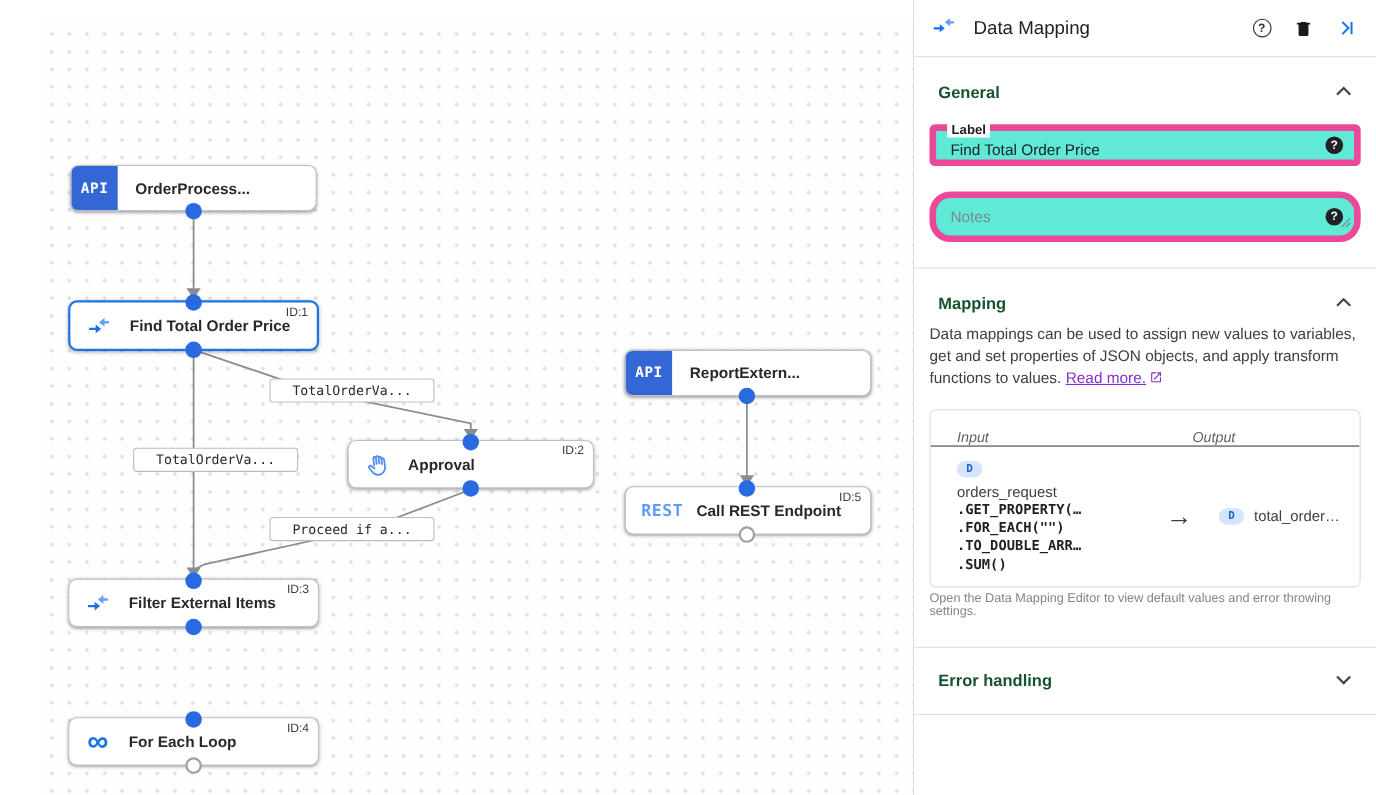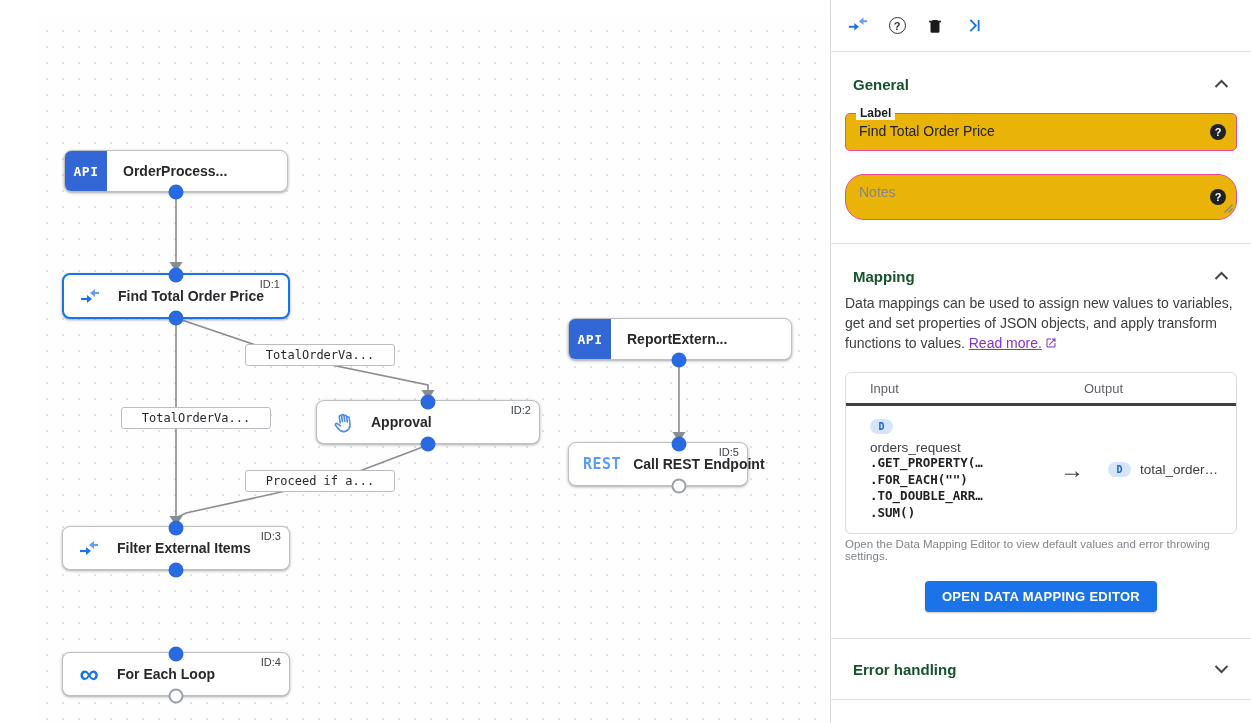--- a/index.html
+++ b/index.html
@@ -58,21 +58,21 @@
   .hicon { width:20px; height:20px; display:flex; align-items:center; justify-content:center; margin-left:18px; cursor:pointer; }
   .q-outline {
     width:17px; height:17px; border:1.8px solid #333; border-radius:50%;
     display:flex; align-items:center; justify-content:center;
     font-size:11px; font-weight:bold; color:#333;
   }
   .section-title-row { display:flex; align-items:center; justify-content:space-between; padding:0 22px; }
   .section-title { font-size:15px; font-weight:bold; color:#14532d; }
   .pad { padding:0 14px; }
   
-  .mfield { position:relative; margin:0; border:1px solid #ec4899; border-radius:5px; background:#eab308; }
+  .mfield { position:relative; margin:0; border:6px solid #ec4899; border-radius:5px; background:#5eead4; }
   .mfield .flabel {
     position:absolute; top:-8px; left:10px; background:#fff; padding:0 4px;
     font-size:12px; font-weight:bold; color:#202124; line-height:14px;
   }
   .mfield input, .mfield textarea {
     width:100%; border:none; outline:none; background:transparent;
     font-family:"Liberation Sans", sans-serif; font-size:14px; color:#202124;
     padding:9px 36px 9px 13px; resize:none;
   }
   .mfield textarea::placeholder { color:#80868b; }
@@ -80,21 +80,21 @@
     position:absolute; right:10px; top:50%; transform:translateY(-50%);
     width:16px; height:16px; border-radius:50%; background:#202124; color:#fff;
     display:flex; align-items:center; justify-content:center; font-size:11px; font-weight:bold;
   }
   .resize-handle { position:absolute; right:3px; bottom:2px; }
   .divider { border-top:1px solid #e0e0e0; }
   .mapping-desc { font-size:14px; line-height:20px; color:#3c4043; margin:8px 14px 0 14px; }
   .read-more { color:#8430ce; text-decoration:underline; cursor:pointer; }
   .ext-icon { display:inline-block; vertical-align:-1px; margin-left:3px; }
   .map-table { margin:18px 14px 0 14px; border:1px solid #dadce0; border-radius:6px; overflow:hidden; }
-  .map-thead { display:flex; border-bottom:3px solid #404040; height:33px; align-items:center; }
+  .map-thead { display:flex; border-bottom:1px solid #404040; height:33px; align-items:flex-end;font-style:italic; }
   .map-thead .h-in { width:238px; padding-left:24px; font-size:13px; color:#5f6368; }
   .map-thead .h-out { font-size:13px; color:#5f6368; }
   .map-row { display:flex; align-items:stretch; }
   .cell-in { width:190px; padding:10px 0 12px 24px; }
   .cell-arrow { width:72px; display:flex; align-items:center; justify-content:center; font-size:24px; color:#3c4043; }
   .cell-out { flex:1; display:flex; align-items:center; gap:9px; }
   .dbadge {
     display:inline-flex; align-items:center; justify-content:center;
     min-width:23px; height:15px; border-radius:8px; background:#d7e5fc;
     color:#1b66c9; font-size:10px; font-weight:bold; font-family:"DejaVu Sans Mono", monospace;
@@ -159,21 +159,21 @@
   <div class="node" style="left:280px; top:383px; width:224px; height:44px;">
     <span class="node-icon">
       <svg width="23" height="23" viewBox="0 0 24 24" fill="none" style="transform:rotate(-8deg);">
         <path d="M8.5,12 V5.5 a1.25,1.25 0 0 1 2.5,0 V11 M11,5 a1.25,1.25 0 0 1 2.5,0 V11 M13.5,6 a1.25,1.25 0 0 1 2.5,0 V12 M16,8 a1.25,1.25 0 0 1 2.5,0 V14.5 c0,4 -3,7 -7,7 c-3,0 -4.5,-1.5 -6,-4 l-2.2,-3.8 a1.3,1.3 0 0 1 2.2,-1.3 L8.5,15" stroke="#4e8cf0" stroke-width="1.7" stroke-linecap="round" stroke-linejoin="round"></path>
       </svg>
     </span>
     <span class="nlabel">Approval</span>
     <span class="idtag">ID:2</span>
   </div>
 
-  <div class="node" style="left:532px; top:425px; width:180px; height:44px;">
+  <div class="node" style="left:532px; top:425px; width:224px; height:44px;">
     <span class="rest-badge">REST</span>
     <span class="nlabel">Call REST Endpoint</span>
     <span class="idtag">ID:5</span>
   </div>
 
   <div class="node" style="left:26px; top:509px; width:228px; height:44px;">
     <span class="node-icon">
       <svg width="24" height="24" viewBox="0 0 24 24" fill="none">
         <path d="M3,15 H10" stroke="#1a73e8" stroke-width="2.2"></path>
         <path d="M9,11 L14,15 L9,19 Z" fill="#1a73e8" stroke="none"></path>
@@ -215,20 +215,21 @@
 
   <div class="panel-header">
     <span>
       <svg width="22" height="22" viewBox="0 0 24 24" fill="none">
         <path d="M2,15 H9" stroke="#1a73e8" stroke-width="2.2"></path>
         <path d="M8,11 L13,15 L8,19 Z" fill="#1a73e8" stroke="none"></path>
         <path d="M22,9 H17" stroke="#669df6" stroke-width="2.2"></path>
         <path d="M18,5 L13,9 L18,13 Z" fill="#669df6" stroke="none"></path>
       </svg>
     </span>
+    <span class="panel-title">Data Mapping</span>
     <span class="hicon">
         <span class="q-outline">?</span>
       </span>
     <span class="hicon">
       <svg width="18" height="18" viewBox="0 0 24 24">
           <path d="M6,7 h12 v12 a2,2 0 0 1 -2,2 H8 a2,2 0 0 1 -2,-2 Z M9,4 h6 l1,1 h4 v2 H4 V5 h4 Z" fill="#1b1b1b"></path>
         </svg>
     </span>
     <span class="hicon">
       <svg width="19" height="19" viewBox="0 0 24 24" fill="none" stroke="#1a73e8" stroke-width="2.3">
@@ -302,21 +303,20 @@
       <div class="cell-arrow">→</div>
       <div class="cell-out">
         <span class="dbadge">D</span>
         <span class="out-name">total_order…</span>
       </div>
     </div>
   </div>
 
   <div class="table-note">Open the Data Mapping Editor to view default values and error throwing settings.</div>
 
-  <button class="open-editor-btn">OPEN DATA MAPPING EDITOR</button>
 
   <div class="divider" style="margin-top:26px;"></div>
 
   <div class="error-row">
     <span class="section-title">Error handling</span>
     <span class="chev">
       <svg width="15" height="10" viewBox="0 0 15 10" fill="none" stroke="#444746" stroke-width="2">
           <path d="M1.5,2 L7.5,8 L13.5,2"></path>
         </svg>
     </span>

